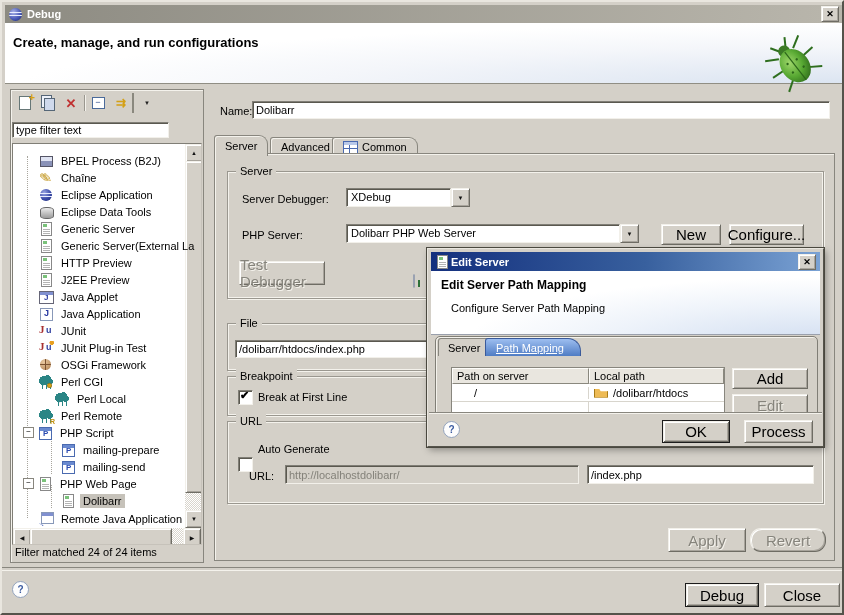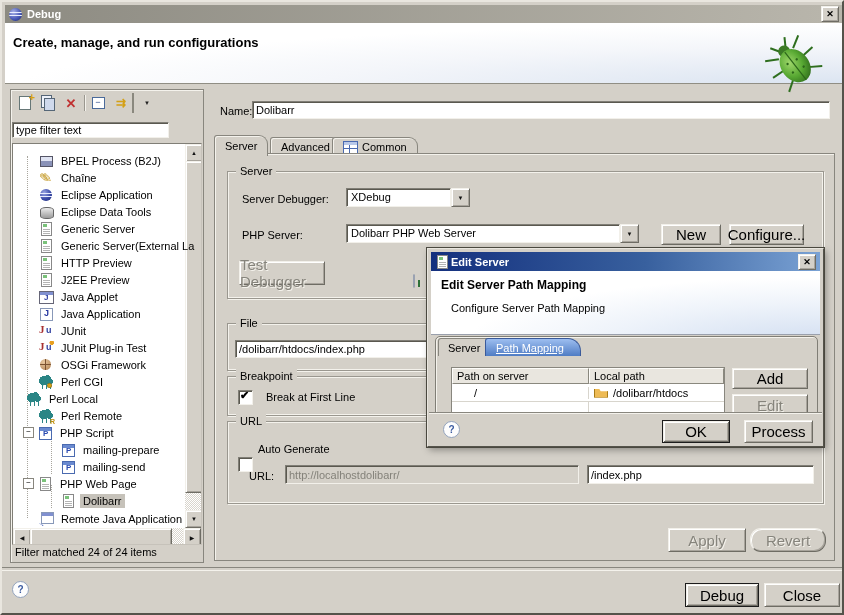--- a/index.html
+++ b/index.html
@@ -262,21 +262,21 @@
           <span class="tlabel">JUnit Plug-in Test</span>
         </div>
         <div class="trow" style="top: 212px; padding-left: 26px;">
           <span class="ticon icon-osgi"></span>
           <span class="tlabel">OSGi Framework</span>
         </div>
         <div class="trow" style="top: 229px; padding-left: 26px;">
           <span class="ticon icon-perl-cgi"></span>
           <span class="tlabel">Perl CGI</span>
         </div>
-        <div class="trow" style="top: 246px; padding-left: 14px;">
+        <div class="trow" style="top: 246px; padding-left: 42px;">
           <span class="ticon icon-perl"></span>
           <span class="tlabel">Perl Local</span>
         </div>
         <div class="trow" style="top: 263px; padding-left: 26px;">
           <span class="ticon icon-perl-remote"></span>
           <span class="tlabel">Perl Remote</span>
         </div>
         <div class="trow" style="top: 280px; padding-left: 10px;">
           <span class="expander">−</span>
           <span class="ticon icon-php"></span>
@@ -341,21 +341,21 @@
 
   <div class="abs groupbox" style="left:225px;top:321px;width:595px;height:46px;z-index:2;">
     <span class="grouplabel">File</span>
   </div>
   <input class="abs sunken" style="left: 233px; top: 338px; width: 580px; height: 18px; z-index: 2;" value="/dolibarr/htdocs/index.php">
 
   <div class="abs groupbox" style="left:225px;top:374px;width:595px;height:38px;z-index:2;">
     <span class="grouplabel">Breakpoint</span>
   </div>
   <div class="abs cbx checked" style="left:236px;top:388px;z-index:2;"></div>
-  <span class="abs lbl" style="left:264px;top:389px;z-index:2;text-align:center;">Break at First Line</span>
+  <span class="abs lbl" style="left:256px;top:389px;z-index:2;text-align:center;">Break at First Line</span>
 
   <div class="abs groupbox" style="left:225px;top:419px;width:595px;height:81px;z-index:2;">
     <span class="grouplabel">URL</span>
   </div>
   <div class="abs cbx" style="left:236px;top:440px;z-index:2;"></div>
   <span class="abs lbl" style="left:256px;top:441px;z-index:2;">Auto Generate</span>
   <span class="abs lbl" style="left:247px;top:468px;z-index:2;">URL:</span>
   <input class="abs sunken gray" style="left: 283px; top: 463px; width: 294px; height: 19px; z-index: 2;" disabled="" value="http://localhostdolibarr/">
   <input class="abs sunken" style="left: 585px; top: 463px; width: 227px; height: 19px; z-index: 2;" value="/index.php">
 

